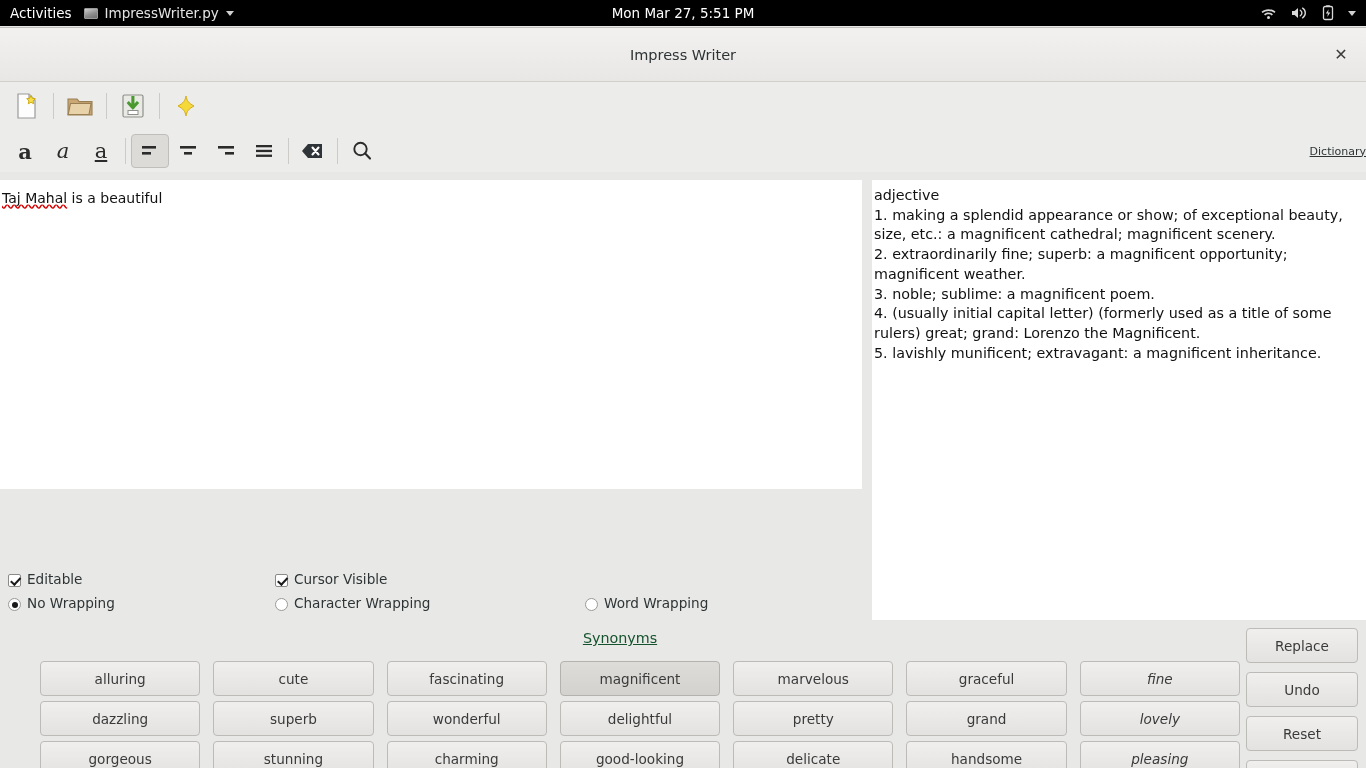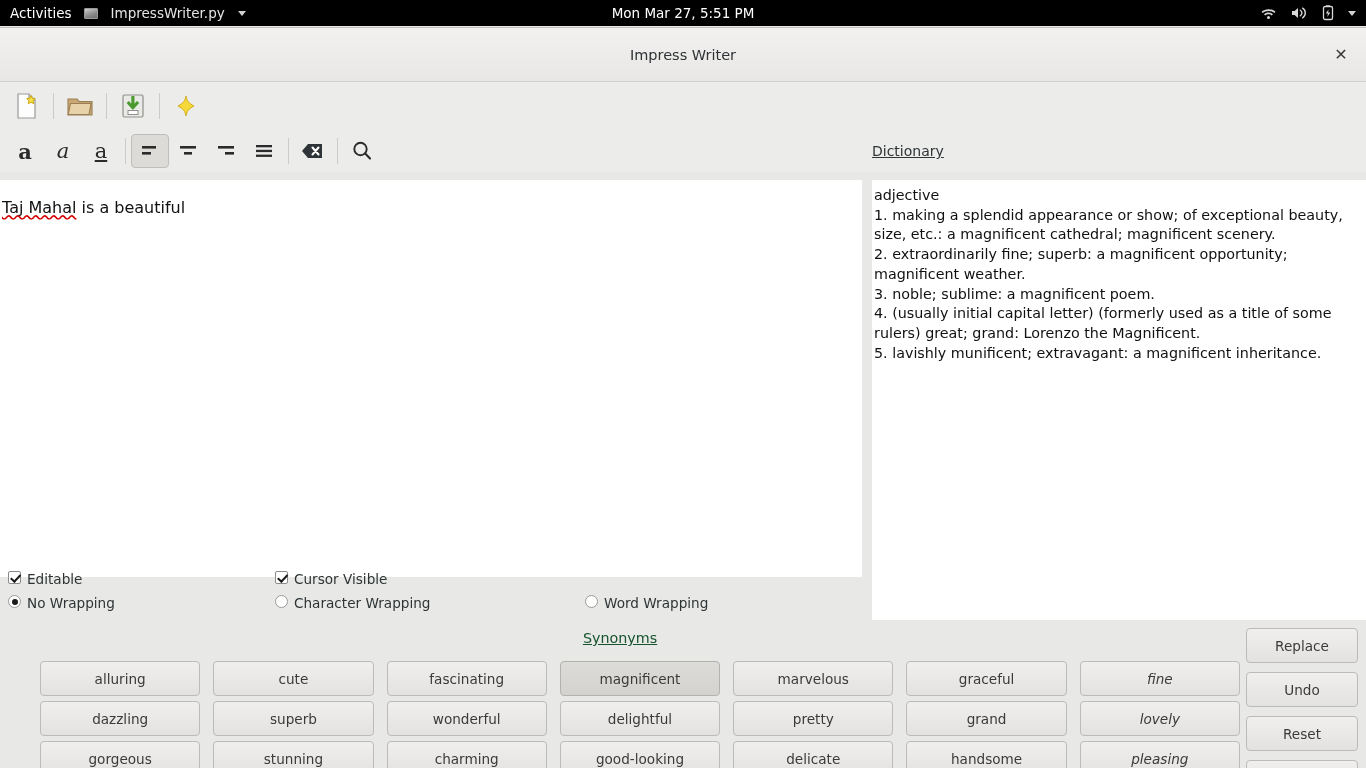--- a/index.html
+++ b/index.html
@@ -12,21 +12,21 @@
 
   
   #topbar {
     height: 26px; width: 100%;
     background: #000; color: #dcdcdc;
     display: flex; align-items: center;
     font-size: 13.5px;
     position: relative;
   }
   #activities { padding: 0 12px 0 10px; color: #fff; font-size: 13.5px; }
-  .tb-app { display: flex; align-items: center; gap: 13px; color: #e4e4e4; }
+  .tb-app { display: flex; align-items: center; gap: 7px; color: #e4e4e4; }
   .win-glyph {
     width: 14px; height: 11px; border-radius: 1px;
     background: linear-gradient(160deg,#cfcfcf 0%,#8e8e8e 55%,#6d6d6d 100%);
     border: 1px solid #9a9a9a;
     display: inline-block;
   }
   .caret-d {
     width: 0; height: 0;
     border-left: 4.5px solid transparent;
     border-right: 4.5px solid transparent;
@@ -89,32 +89,32 @@
   .tsep {
     width: 1px; height: 26px; background: #cdcbc8; margin: 0 5px;
   }
   .fmt-glyph {
     font-size: 21px; color: #2b2b2b; line-height: 1;
     font-family: "DejaVu Serif", serif;
   }
   .fmt-glyph.ital { font-style: italic; }
   .fmt-glyph.und  { text-decoration: underline; }
   #dict-heading {
-    position: absolute; left: 872px; width: 494px; text-align: left;
-    font-size: 14px; color: #2e3436; text-decoration: underline;
+    position: absolute; left: 872px; width: 494px; text-align: right;
+    font-size: 11px; color: #2e3436; text-decoration: underline;
   }
 
   
   #editor {
     position: absolute; left: 0; top: 152px;
-    width: 862px; height: 397px;
+    width: 862px; height: 309px;
     background: #ffffff;
     border: none;
-    padding: 18px 4px 4px 2px;
-    font-size: 16px; color: #111;
+    padding: 10px 4px 4px 2px;
+    font-size: 14px; color: #111;
     overflow: hidden;
     cursor: text;
   }
   .misspell {
     text-decoration: underline wavy #d40000;
     text-decoration-skip-ink: none;
   }
   #dict-panel {
     position: absolute; left: 872px; top: 152px;
     width: 494px; height: 440px;
@@ -124,21 +124,21 @@
     overflow: hidden;
   }
   #dict-panel .dline { white-space: normal; }
 
   
   #opts {
     position: absolute; left: 0; top: 543px; width: 862px; height: 55px;
   }
   .optrow { position: absolute; width: 100%; height: 24px; display: block; }
   .opt {
-    position: absolute; display: flex; align-items: flex-start; gap: 6px;
+    position: absolute; display: flex; align-items: flex-end; gap: 6px;
     font-size: 13.6px; color: #2e3436; cursor: pointer;
   }
   .cbx {
     width: 13px; height: 13px; border: 1px solid #8a8a88;
     background: #fff; border-radius: 2px;
     display: inline-flex; align-items: center; justify-content: center;
     position: relative; flex: 0 0 auto;
   }
   .cbx.checked::after {
     content: "";

